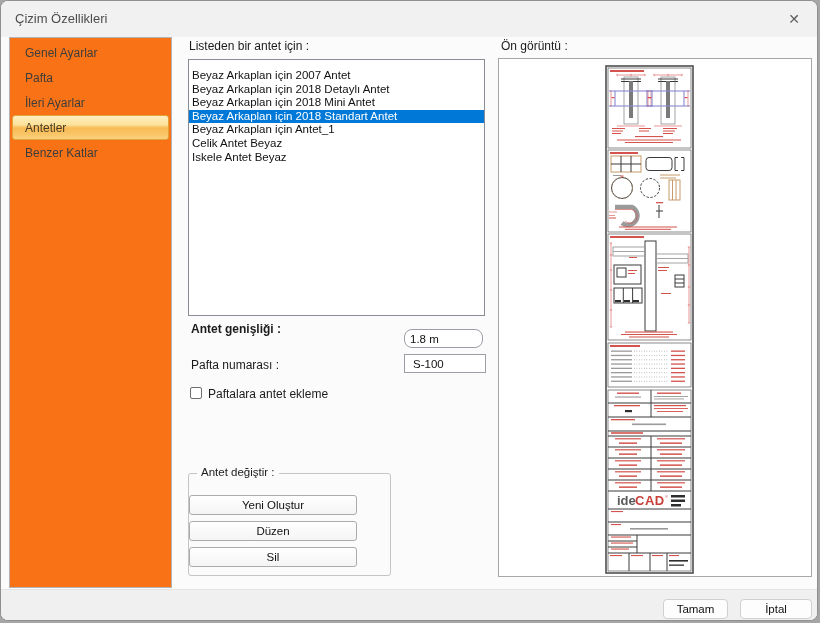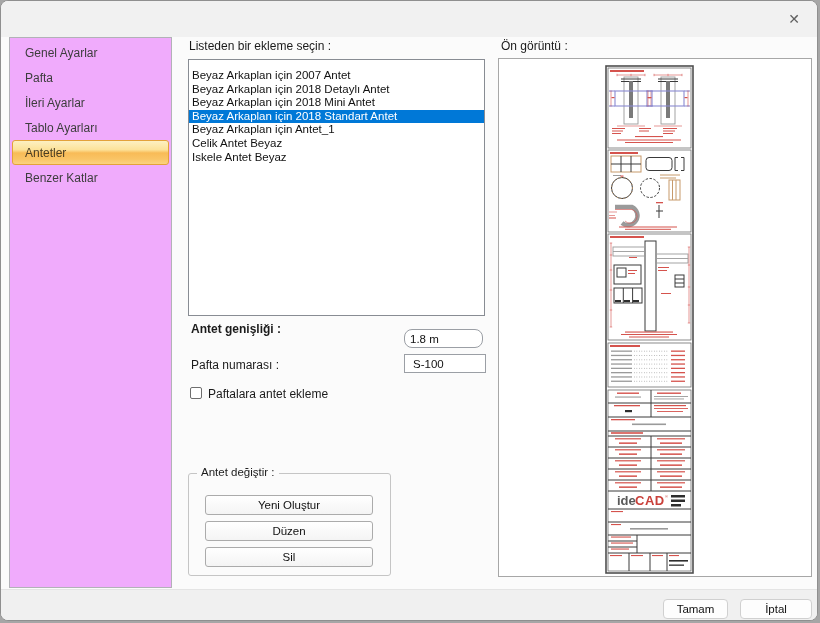--- a/index.html
+++ b/index.html
@@ -18,21 +18,21 @@
   .titlebar{position:absolute;left:0;top:0;width:100%;height:36px;background:#f1f1f1;}
   .title{position:absolute;left:14px;top:0;line-height:36px;font-size:13px;color:#4d4d4d;}
   .close-btn{
     position:absolute;right:10px;top:6px;width:26px;height:24px;
     display:flex;align-items:center;justify-content:center;
     color:#5f5f5f;font-size:14px;cursor:default;border-radius:4px;
   }
   
   .sidebar{
     position:absolute;left:8px;top:36px;width:163px;height:551px;
-    background:#f0abfc;border:1px solid #b2b2b7;box-sizing:border-box;
+    background:#f97316;border:1px solid #b2b2b7;box-sizing:border-box;
     padding-top:2px;
   }
   .side-item{
     height:25px;display:flex;align-items:center;
     padding-left:12px;font-size:12px;color:#3d3d3d;
     margin:0 2px;border:1px solid transparent;border-radius:3px;
     box-sizing:border-box;
   }
   .side-item.selected{
     border:1px solid #e3a23a;
@@ -62,21 +62,21 @@
   }
   .groupbox{
     position:absolute;left:187px;top:472px;width:203px;height:103px;
     border:1px solid #c5c5c5;border-radius:3px;box-sizing:border-box;
   }
   .groupbox .legend{
     position:absolute;left:8px;top:-8px;background:#fbfbfb;
     padding:0 4px;font-size:11.5px;color:#1b1b1b;
   }
   .grp-btn{
-    position:absolute;left:16px;width:168px;height:20px;
+    position:absolute;left:0;width:168px;height:20px;
     background:linear-gradient(#ffffff,#f4f4f4);
     border:1px solid #ababab;border-radius:3px;
     font-family:"Liberation Sans",sans-serif;font-size:11.5px;color:#111;
     display:flex;align-items:center;justify-content:center;box-sizing:border-box;
   }
   
   .preview-panel{
     position:absolute;left:497px;top:57px;width:314px;height:519px;
     background:#fff;border:1px solid #a7a7a7;box-sizing:border-box;
   }
@@ -102,47 +102,45 @@
   .sg{stroke:#9a9a9a;fill:none;stroke-width:.9}
   .sb{stroke:#8a8ad2;fill:none;stroke-width:1.1}
   .st{stroke:#c79a6b;fill:none;stroke-width:1}
 </style>
 </head>
 <body>
 
 <div class="dialog">
 
   <div class="titlebar">
+    <div class="title">Çizim Özellikleri</div>
     <div class="close-btn">
       <span>✕</span>
     </div>
   </div>
 
   <div class="sidebar">
     <div class="side-item">
         <span>Genel Ayarlar</span>
       </div>
     <div class="side-item">
         <span>Pafta</span>
       </div>
     <div class="side-item">
         <span>İleri Ayarlar</span>
       </div>
-    <div class="side-item">
-        <span>Tablo Ayarları</span>
-      </div>
     <div class="side-item selected">
         <span>Antetler</span>
       </div>
     <div class="side-item">
         <span>Benzer Katlar</span>
       </div>
   </div>
 
-  <div class="label" style="left:188px;top:38px;">Listeden bir ekleme seçin :</div>
+  <div class="label" style="left:188px;top:38px;">Listeden bir antet için :</div>
   <div class="listbox">
     <div class="list-item">Beyaz Arkaplan için 2007 Antet</div>
     <div class="list-item">Beyaz Arkaplan için 2018 Detaylı Antet</div>
     <div class="list-item">Beyaz Arkaplan için 2018 Mini Antet</div>
     <div class="list-item selected">Beyaz Arkaplan için 2018 Standart Antet</div>
     <div class="list-item">Beyaz Arkaplan için Antet_1</div>
     <div class="list-item">Celik Antet Beyaz</div>
     <div class="list-item">Iskele Antet Beyaz</div>
   </div>
 

